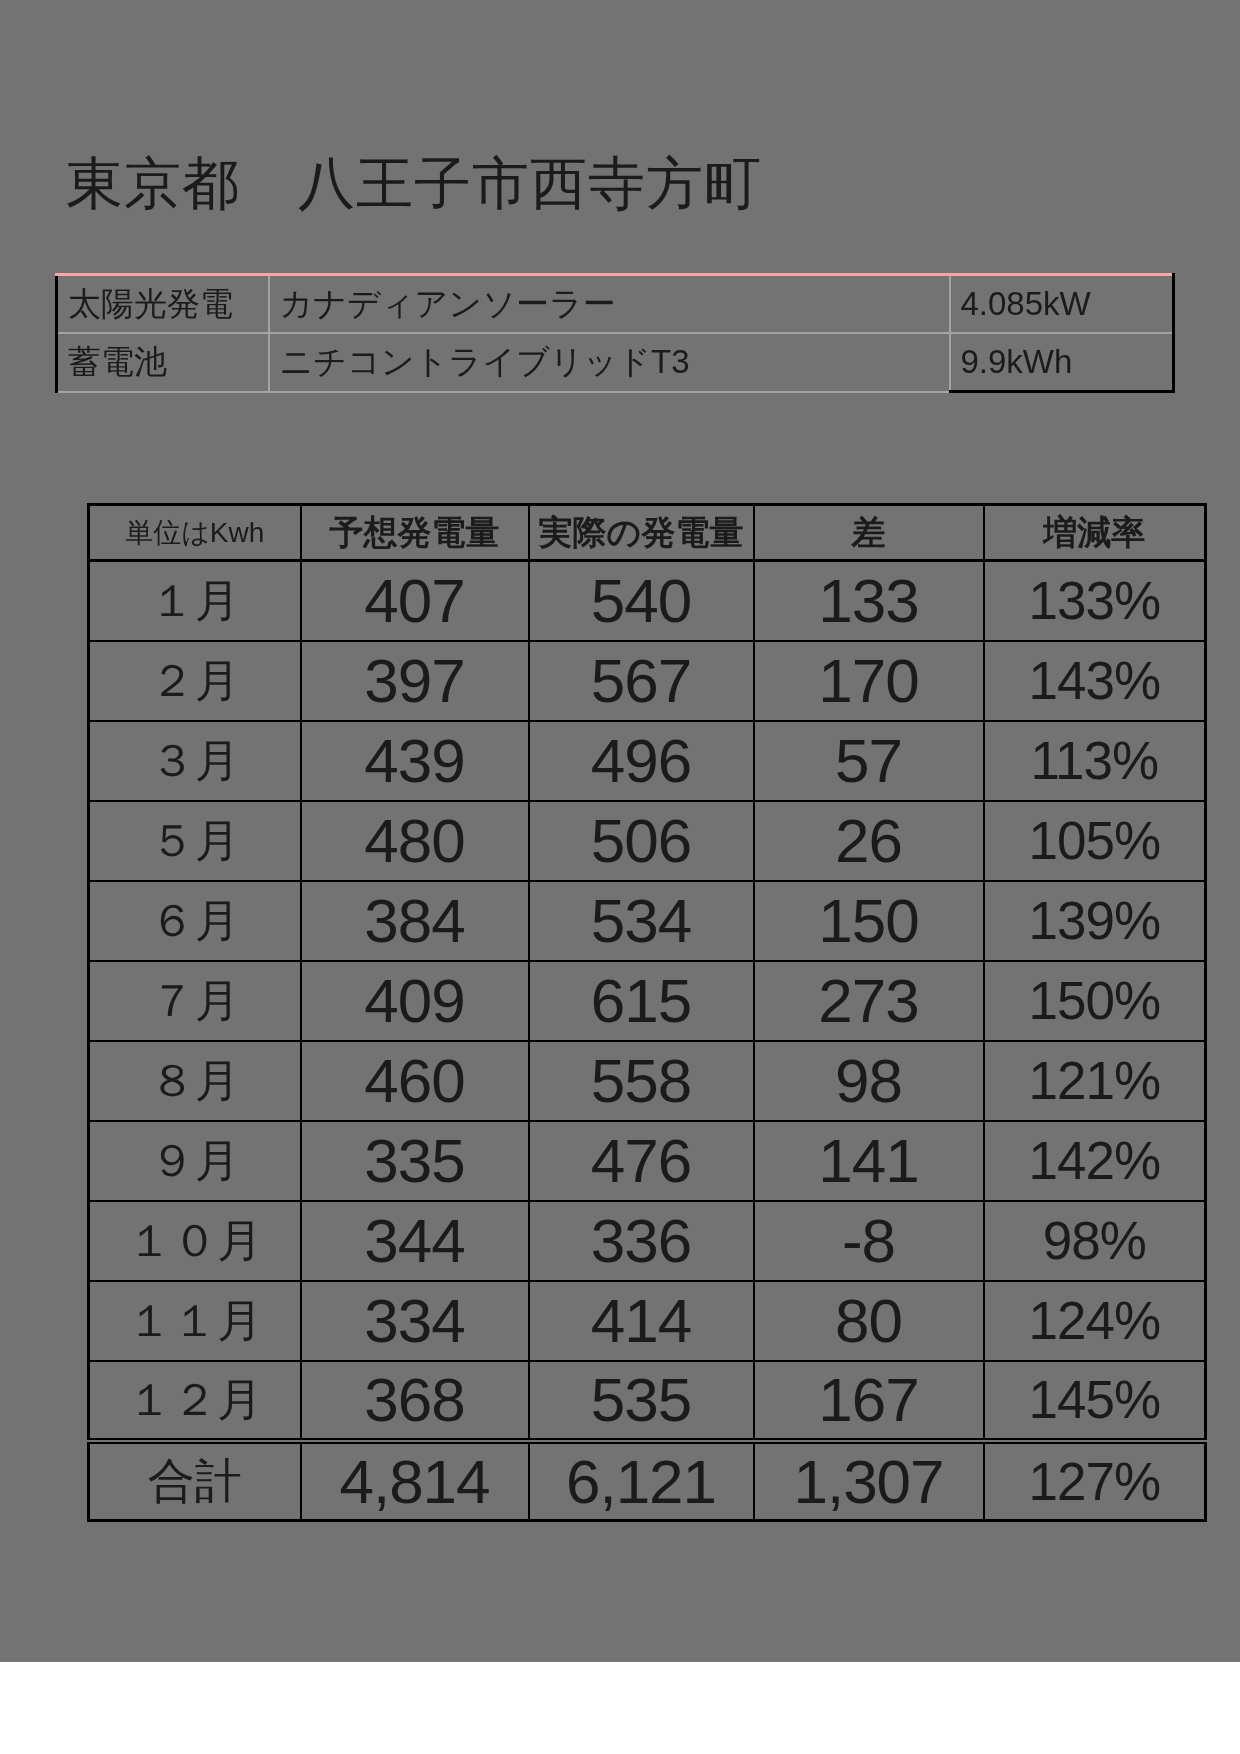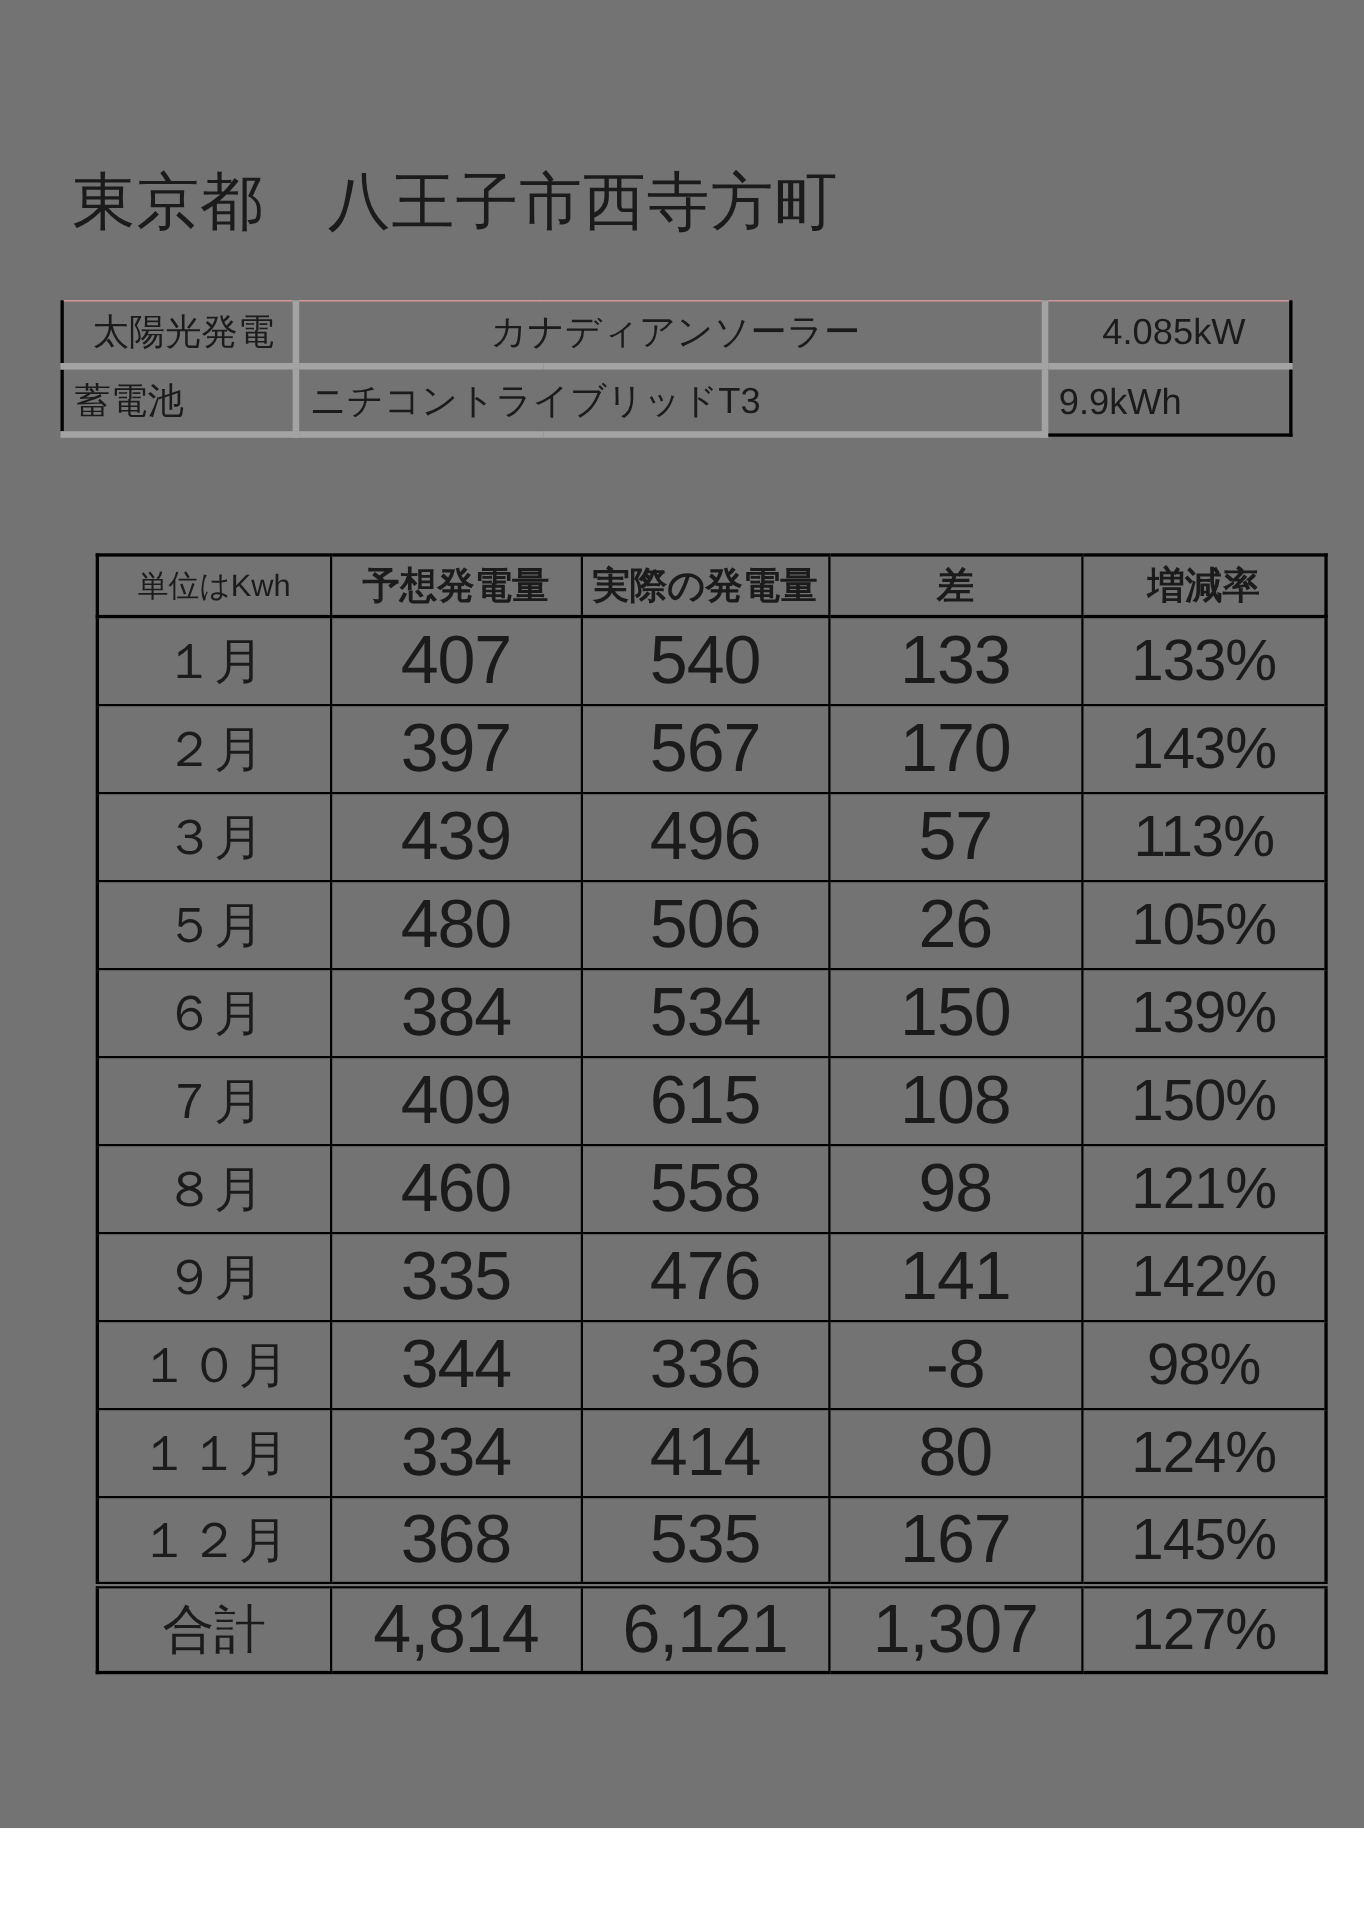--- a/index.html
+++ b/index.html
@@ -27,30 +27,30 @@
   }
 
   
   table { border-collapse: collapse; table-layout: fixed; }
   .info-table {
     position: absolute;
     left: 55px;
     top: 273px;
   }
   .info-table td {
-    border: 6px solid #a3a3a3;
+    border: 2px solid #a3a3a3;
     height: 56px;
     font-size: 33px;
     font-weight: 400;
     padding: 0 0 0 10px;
     vertical-align: middle;
     white-space: nowrap;
     overflow: hidden;
   }
-  .info-table tr:first-child td { border-top: 1px solid #fca5a5; text-align: center; }
+  .info-table tr:first-child td { border-top: 3px solid #fca5a5; }
   .info-table td:first-child { border-left: 3px solid #000; }
   .info-table tr.r1 td.spec, .info-table tr.r2 td.spec { border-right: 3px solid #000; }
   .info-table tr.r2 td.spec { border-bottom: 3px solid #000; margin-left: 26px; }
   .info-table tr.r3 td { border-bottom: 3px solid #000; }
   .info-table tr.r3 td.value { border-right: 3px solid #000; }
   .info-table td.ghost { border: none; background: transparent; }
 
   
   .gen-table {
     position: absolute;
@@ -161,21 +161,21 @@
         <td class="month">６月</td>
         <td class="num">384</td>
         <td class="num">534</td>
         <td class="num">150</td>
         <td class="rate">139%</td>
       </tr>
       <tr>
         <td class="month">７月</td>
         <td class="num">409</td>
         <td class="num">615</td>
-        <td class="num">108</td>
+        <td class="num">273</td>
         <td class="rate">150%</td>
       </tr>
       <tr>
         <td class="month">８月</td>
         <td class="num">460</td>
         <td class="num">558</td>
         <td class="num">98</td>
         <td class="rate">121%</td>
       </tr>
       <tr>

